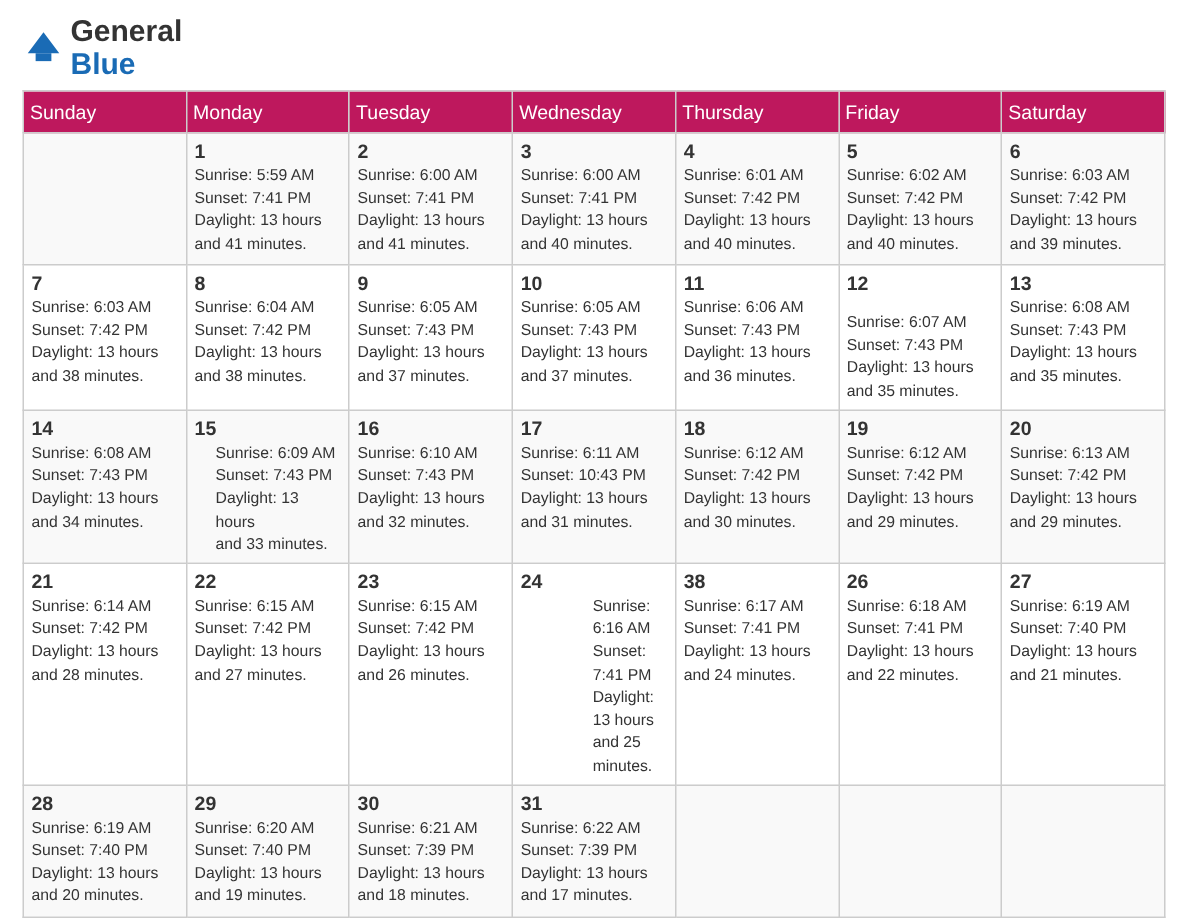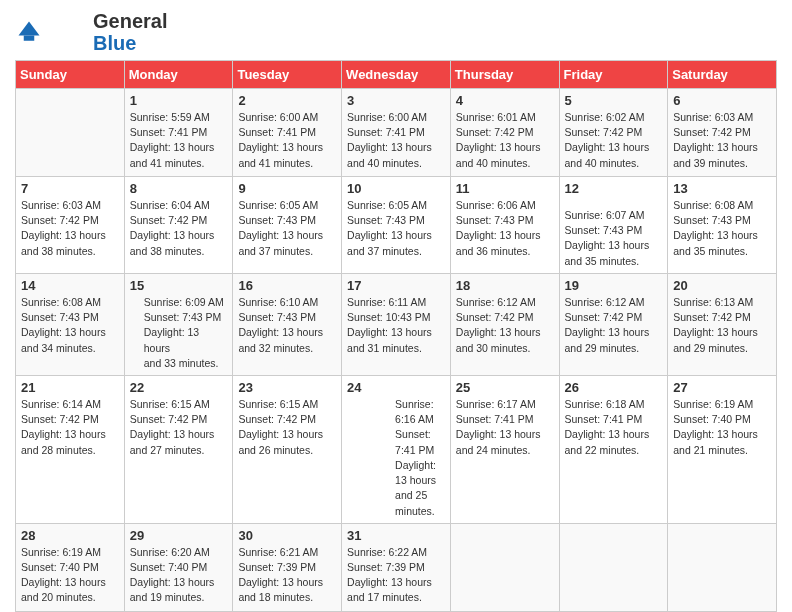--- a/index.html
+++ b/index.html
@@ -18,21 +18,20 @@
     }
     .logo {
       display: flex;
       align-items: center;
       gap: 4px;
     }
     .logo-text {
       font-size: 20px;
       font-weight: bold;
       line-height: 1.1;
-      margin-left: 46px;
     }
     .logo-general { color: #333; }
     .logo-blue { color: #1a6bb5; }
     .logo-icon {
       width: 28px;
       height: 28px;
     }
     .title-block {
       text-align: right;
     }
@@ -45,24 +44,24 @@
     .calendar-subtitle {
       font-size: 16px;
       color: #555;
     }
     table {
       width: 100%;
       border-collapse: collapse;
       table-layout: fixed;
     }
     thead tr th {
-      background-color: #ef4444;
+      background-color: #be185d;
       color: #fff;
       font-size: 13px;
-      font-weight: bold;
+      font-weight: normal;
       padding: 6px 4px;
       text-align: left;
       border: 1px solid #ccc;
     }
     tbody tr td {
       border: 1px solid #ccc;
       vertical-align: top;
       padding: 4px 5px;
       font-size: 11px;
       color: #333;
@@ -290,21 +289,21 @@
 and 26 minutes.</div>
         </td>
         <td>
           <div class="day-number">24</div>
           <div class="day-info" style="white-space: pre-line; margin-left: 48px;">Sunrise: 6:16 AM
 Sunset: 7:41 PM
 Daylight: 13 hours
 and 25 minutes.</div>
         </td>
         <td>
-          <div class="day-number">25</div>
+          <div class="day-number">38</div>
           <div class="day-info" style="white-space: pre-line;">Sunrise: 6:17 AM
 Sunset: 7:41 PM
 Daylight: 13 hours
 and 24 minutes.</div>
         </td>
         <td>
           <div class="day-number">26</div>
           <div class="day-info" style="white-space: pre-line;">Sunrise: 6:18 AM
 Sunset: 7:41 PM
 Daylight: 13 hours

